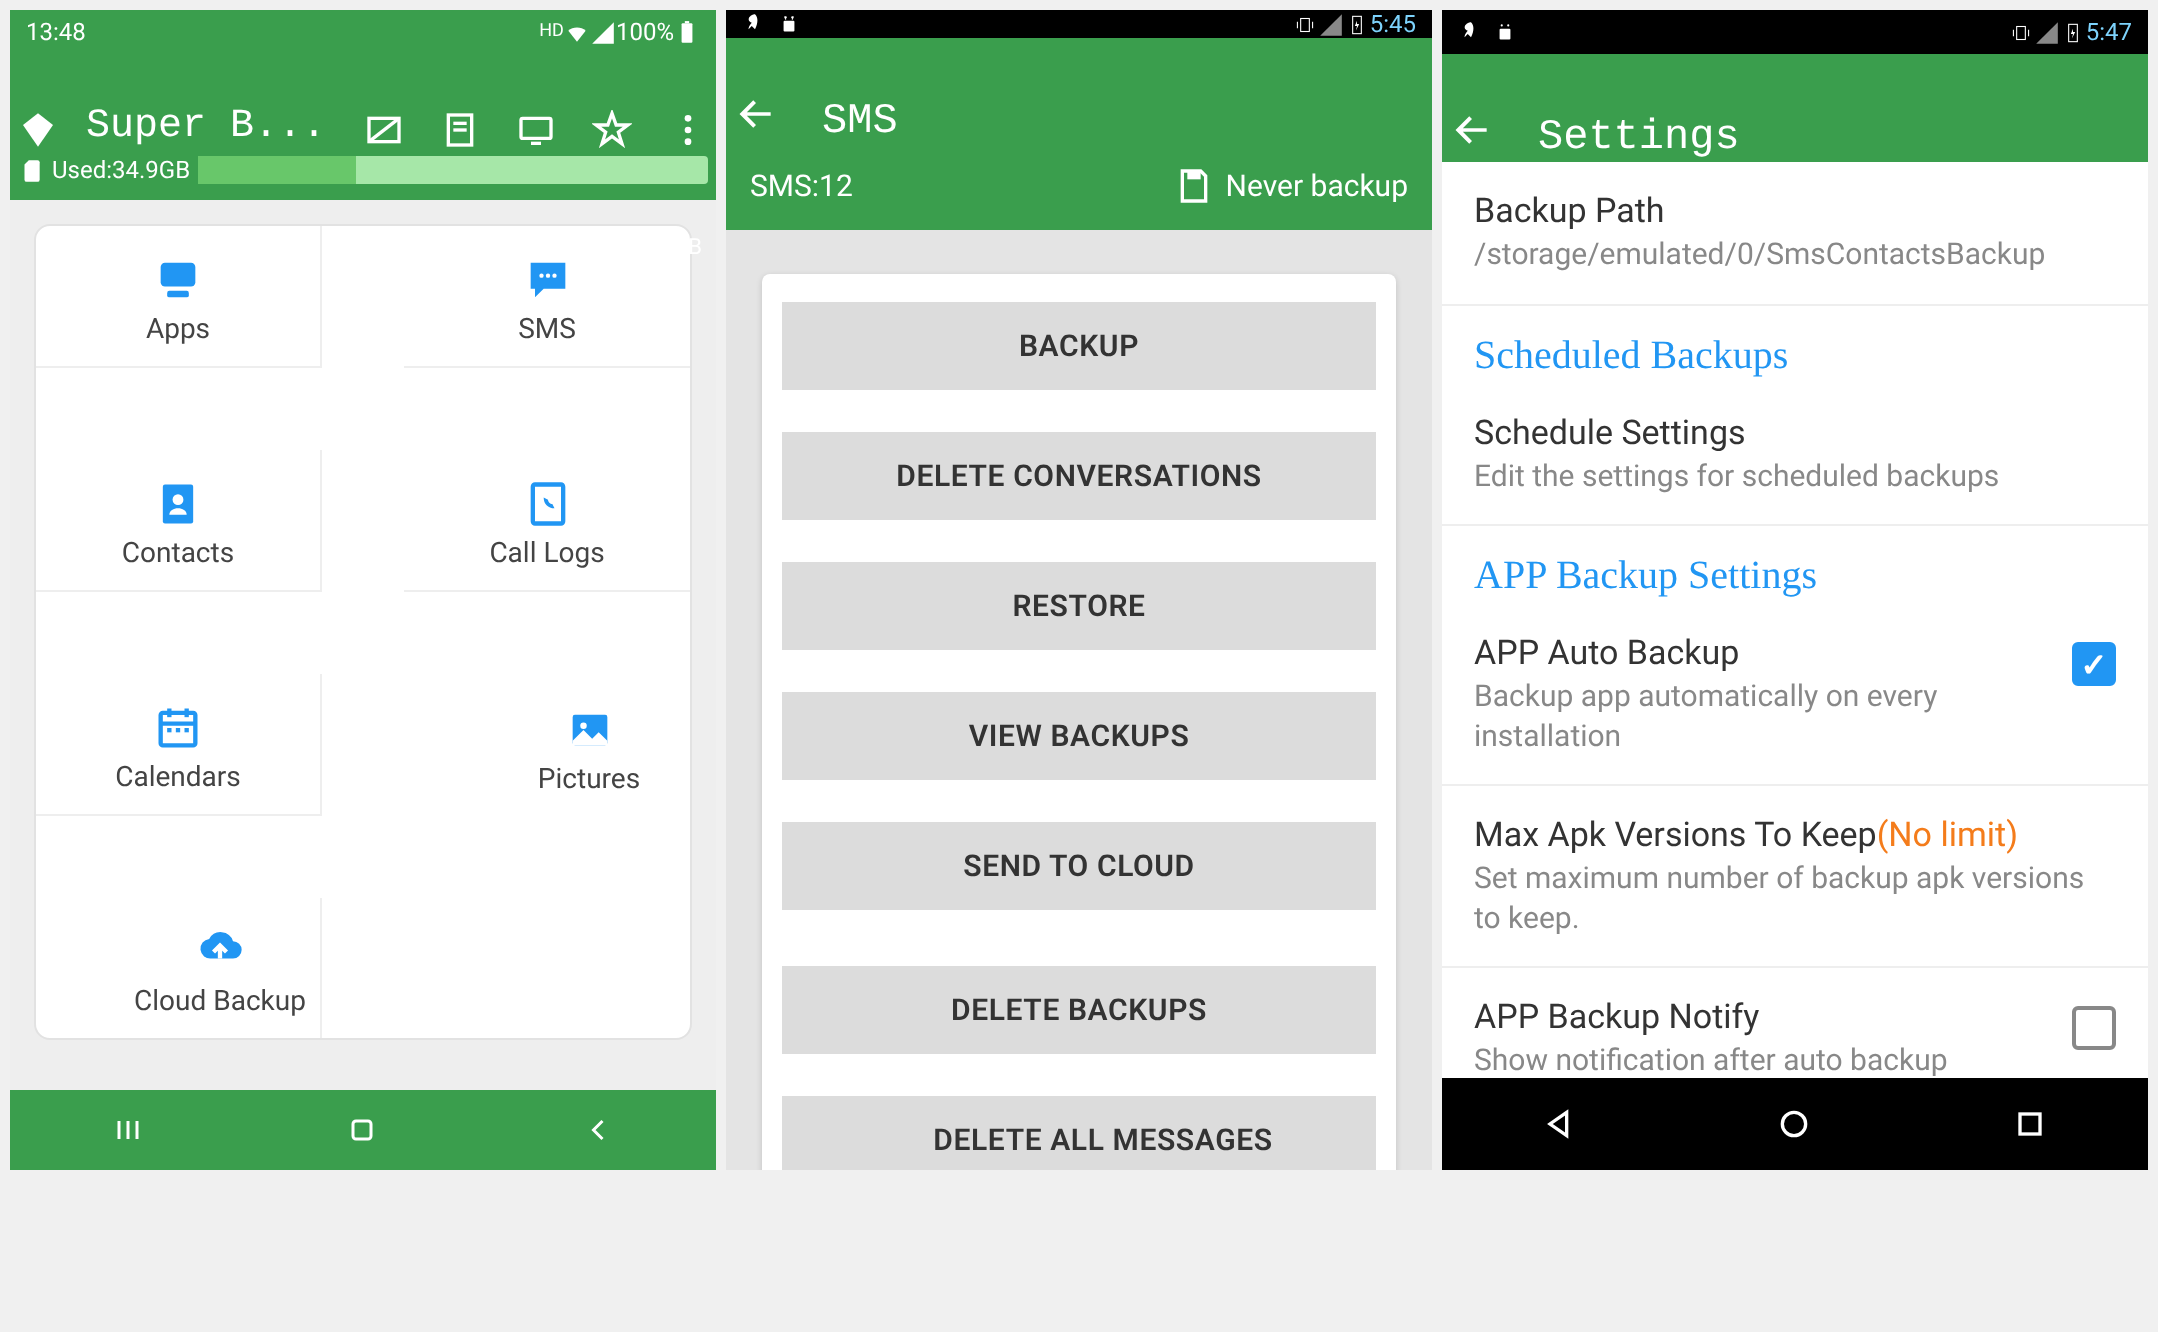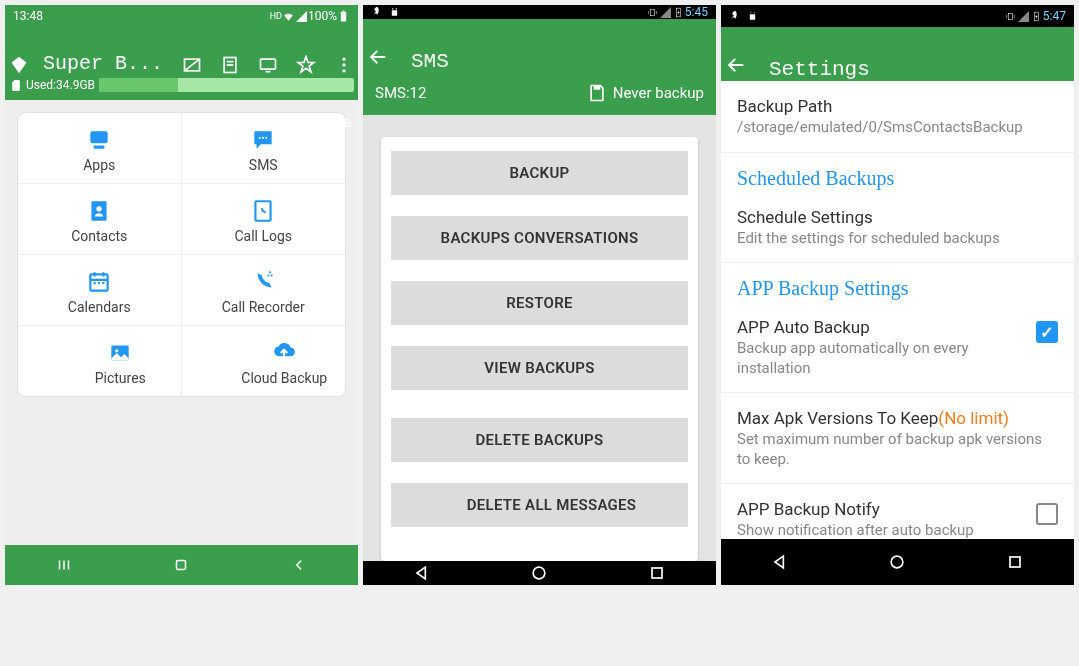--- a/index.html
+++ b/index.html
@@ -25,21 +25,21 @@
   .back-arrow { margin-right: 22px; }
   .back-arrow svg { width: 22px; height: 22px; fill: #fff; }
 
   
   .storage-bar { background: #3a9e4d; display:flex; align-items:center; padding: 3px 4px 8px; font-size: 12px; color: #fff; gap:4px;}
   .storage-used { white-space: nowrap; }
   .storage-meter { flex:1; height: 14px; background: #a6e7a8; border-radius: 2px; position: relative; }
   .storage-fill { position:absolute; left:0; top:0; bottom:0; background:#68c76a; }
   .storage-free { position:absolute; right:3px; top:0; font-size:11px; color:#fff;margin-top:39px; }
   .screen1-body { background: #eeeeee; flex:1; padding: 12px; }
-  .grid-card { background:#fff; border-radius: 8px; display: grid; grid-template-columns: 1fr 1fr; border:1px solid #e2e2e2; overflow:hidden; }
+  .grid-card { background:#fff; border-radius: 8px; display: grid; grid-template-columns: 1fr 1fr; border:1px solid #e2e2e2; overflow:hidden;gap:41px; }
   .grid-item { display:flex; flex-direction:column; align-items:center; justify-content:center; padding: 14px 4px 10px; border-right:1px solid #eee; border-bottom:1px solid #eee; gap:4px; cursor:pointer; }
   .grid-item:nth-child(2n){ border-right:none; }
   .grid-item:nth-last-child(-n+2){ border-bottom:none;padding-left:46px; }
   .grid-item svg { width: 26px; height: 26px; fill:#2196F3; }
   .grid-label { font-size: 14px; color:#444; }
 
   .navbar1 { background: #3a9e4d; height: 40px; display:flex; justify-content:space-around; align-items:center; }
   .navbar1 svg { width: 18px; height: 18px; fill: none; stroke:#fff; stroke-width:2; }
 
   
@@ -172,29 +172,20 @@
               <line x1="8" y1="3" x2="8" y2="7" stroke="#2196F3" stroke-width="2"></line>
               <line x1="16" y1="3" x2="16" y2="7" stroke="#2196F3" stroke-width="2"></line>
               <rect x="7" y="12" width="2" height="2" fill="#2196F3"></rect>
               <rect x="11" y="12" width="2" height="2" fill="#2196F3"></rect>
               <rect x="15" y="12" width="2" height="2" fill="#2196F3"></rect>
             </svg>
           <span class="grid-label">Calendars</span>
         </div>
         <div class="grid-item">
           <svg viewBox="0 0 24 24">
-              <path d="M7 4c0 7 6 13 13 13l-2-4c-3 0-7-4-7-7z"></path>
-              <circle cx="17" cy="6" r="1"></circle>
-              <circle cx="20" cy="6" r="1"></circle>
-              <circle cx="18.5" cy="3" r="1"></circle>
-            </svg>
-          <span class="grid-label">Call Recorder</span>
-        </div>
-        <div class="grid-item">
-          <svg viewBox="0 0 24 24">
               <rect x="4" y="5" width="16" height="14" rx="1"></rect>
               <circle cx="9" cy="10" r="1.5" fill="#fff"></circle>
               <path d="M4 17l5-5 4 4 3-3 4 4v2H4z" fill="#fff"></path>
             </svg>
           <span class="grid-label">Pictures</span>
         </div>
         <div class="grid-item">
           <svg viewBox="0 0 24 24">
               <path d="M18 15a4 4 0 000-8 6 6 0 00-11-1 4 4 0 001 9z"></path>
               <path d="M12 10v5M9 12l3-3 3 3" stroke="#fff" stroke-width="2" fill="none"></path>
@@ -261,23 +252,24 @@
         <svg viewBox="0 0 24 24">
             <path d="M5 3h11l3 3v15H5z" fill="none" stroke="#fff" stroke-width="2"></path>
             <rect x="8" y="3" width="8" height="5" fill="#fff"></rect>
           </svg>
         <span>Never backup</span>
       </div>
     </div>
     <div class="screen2-body">
       <div class="btn-card">
         <div class="backup-btn">BACKUP</div>
-        <div class="backup-btn">BACKUPS CONVERSATIONS</div>
+        <div class="backup-btn">DELETE CONVERSATIONS</div>
         <div class="backup-btn">RESTORE</div>
         <div class="backup-btn">VIEW BACKUPS</div>
+        <div class="backup-btn">SEND TO CLOUD</div>
         <div class="backup-btn gap-top">DELETE BACKUPS</div>
         <div class="backup-btn">DELETE ALL MESSAGES</div>
       </div>
     </div>
     <div class="navbar-black">
       <svg viewBox="0 0 24 24">
           <polygon points="16,5 6,12 16,19"></polygon>
         </svg>
       <svg viewBox="0 0 24 24">
           <circle cx="12" cy="12" r="7"></circle>

